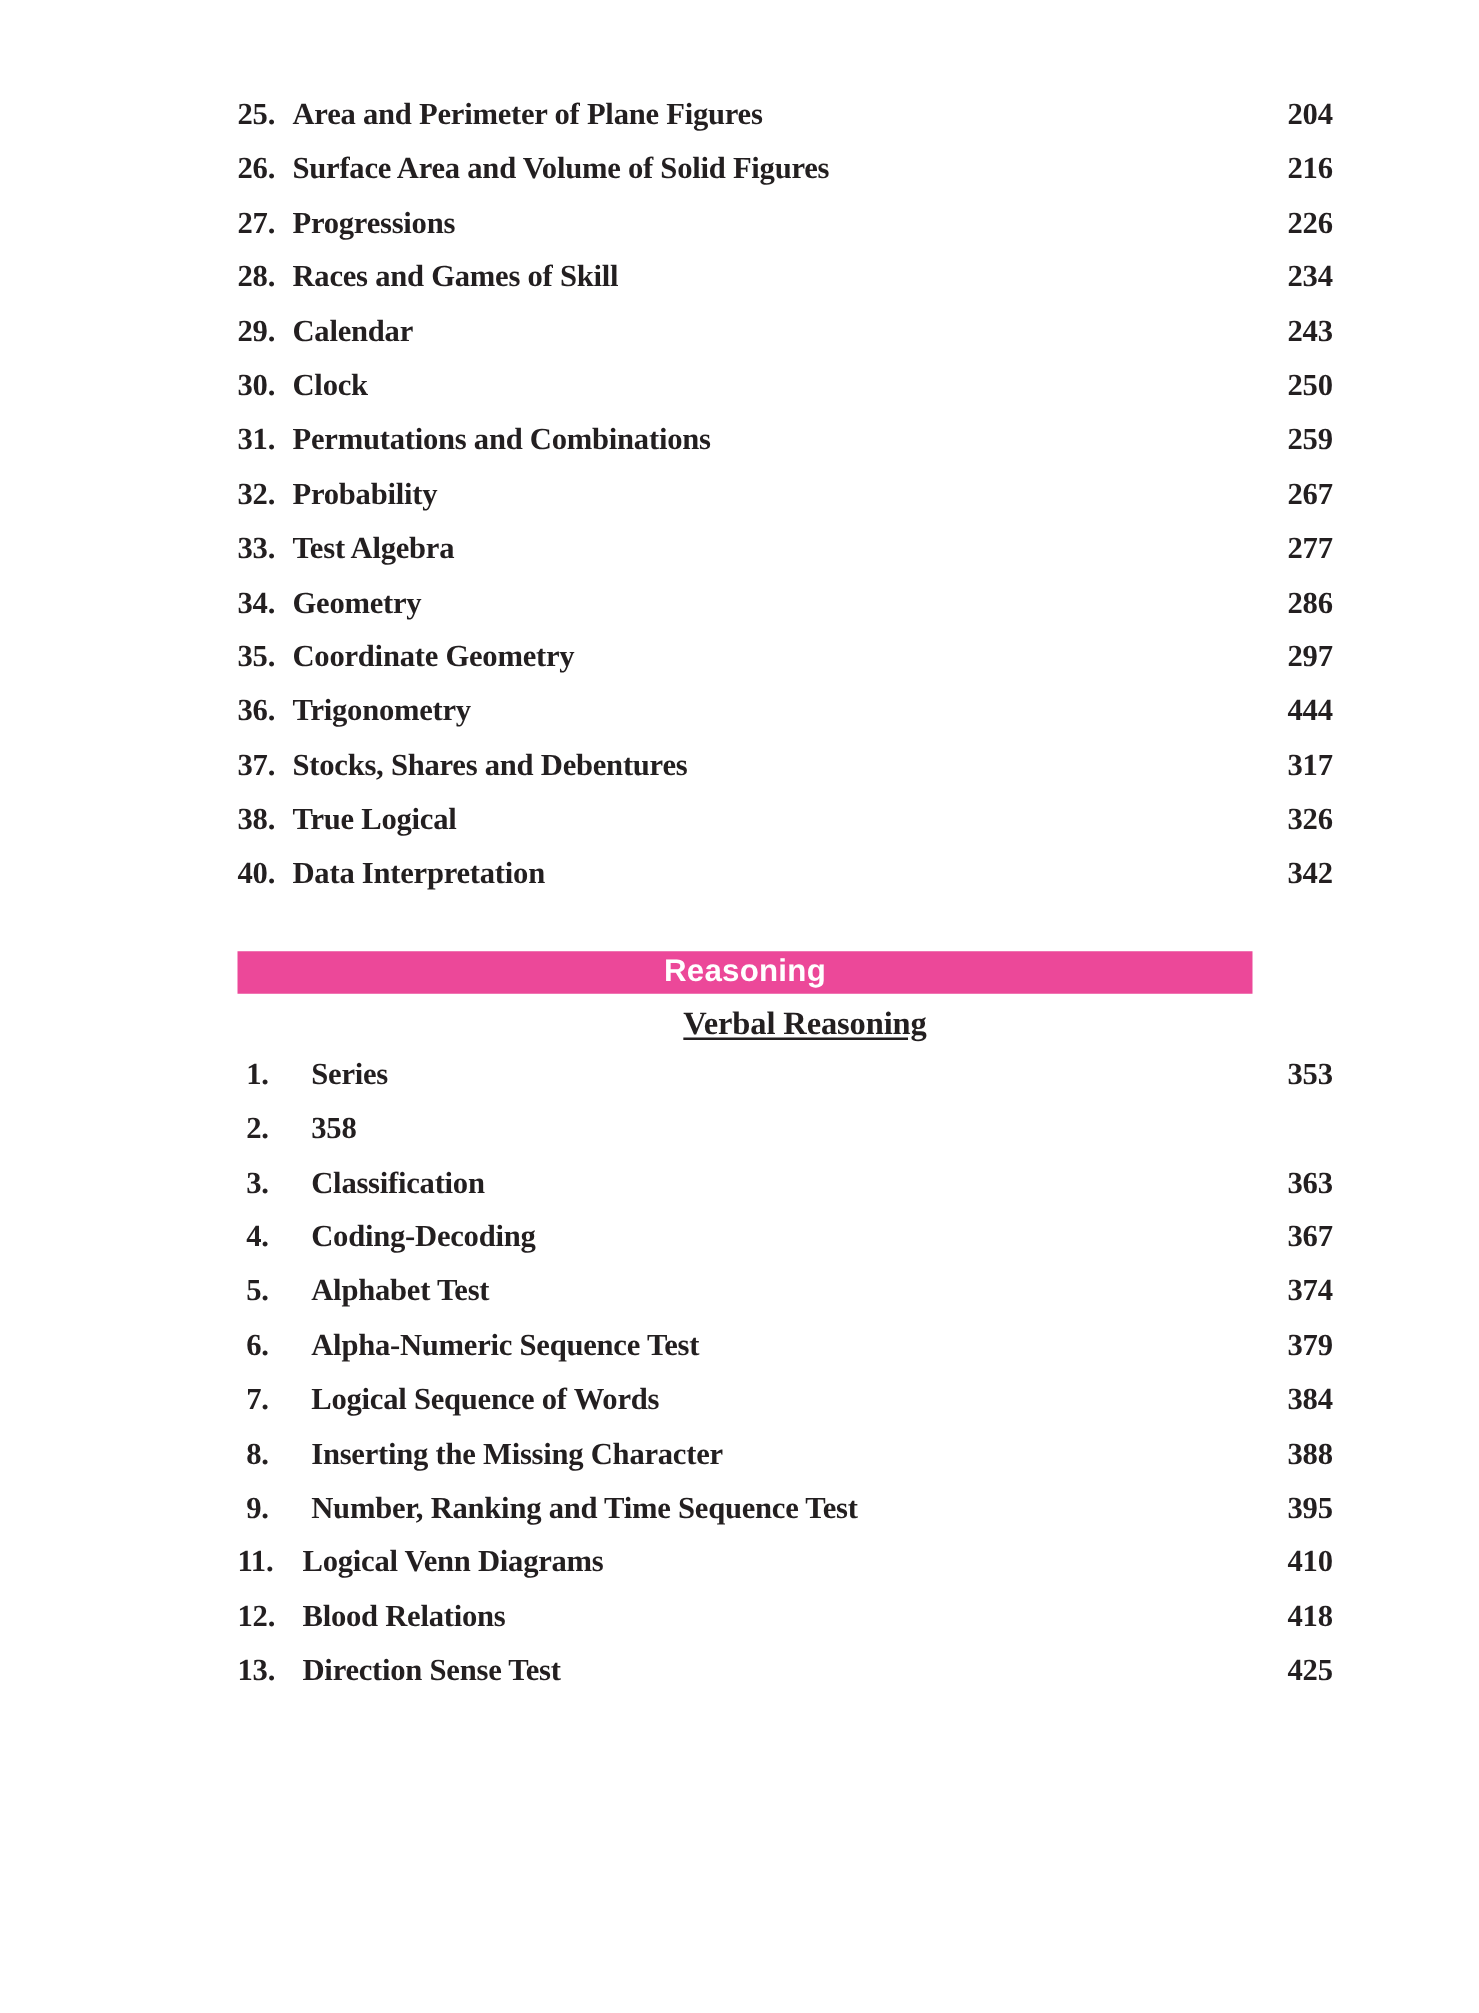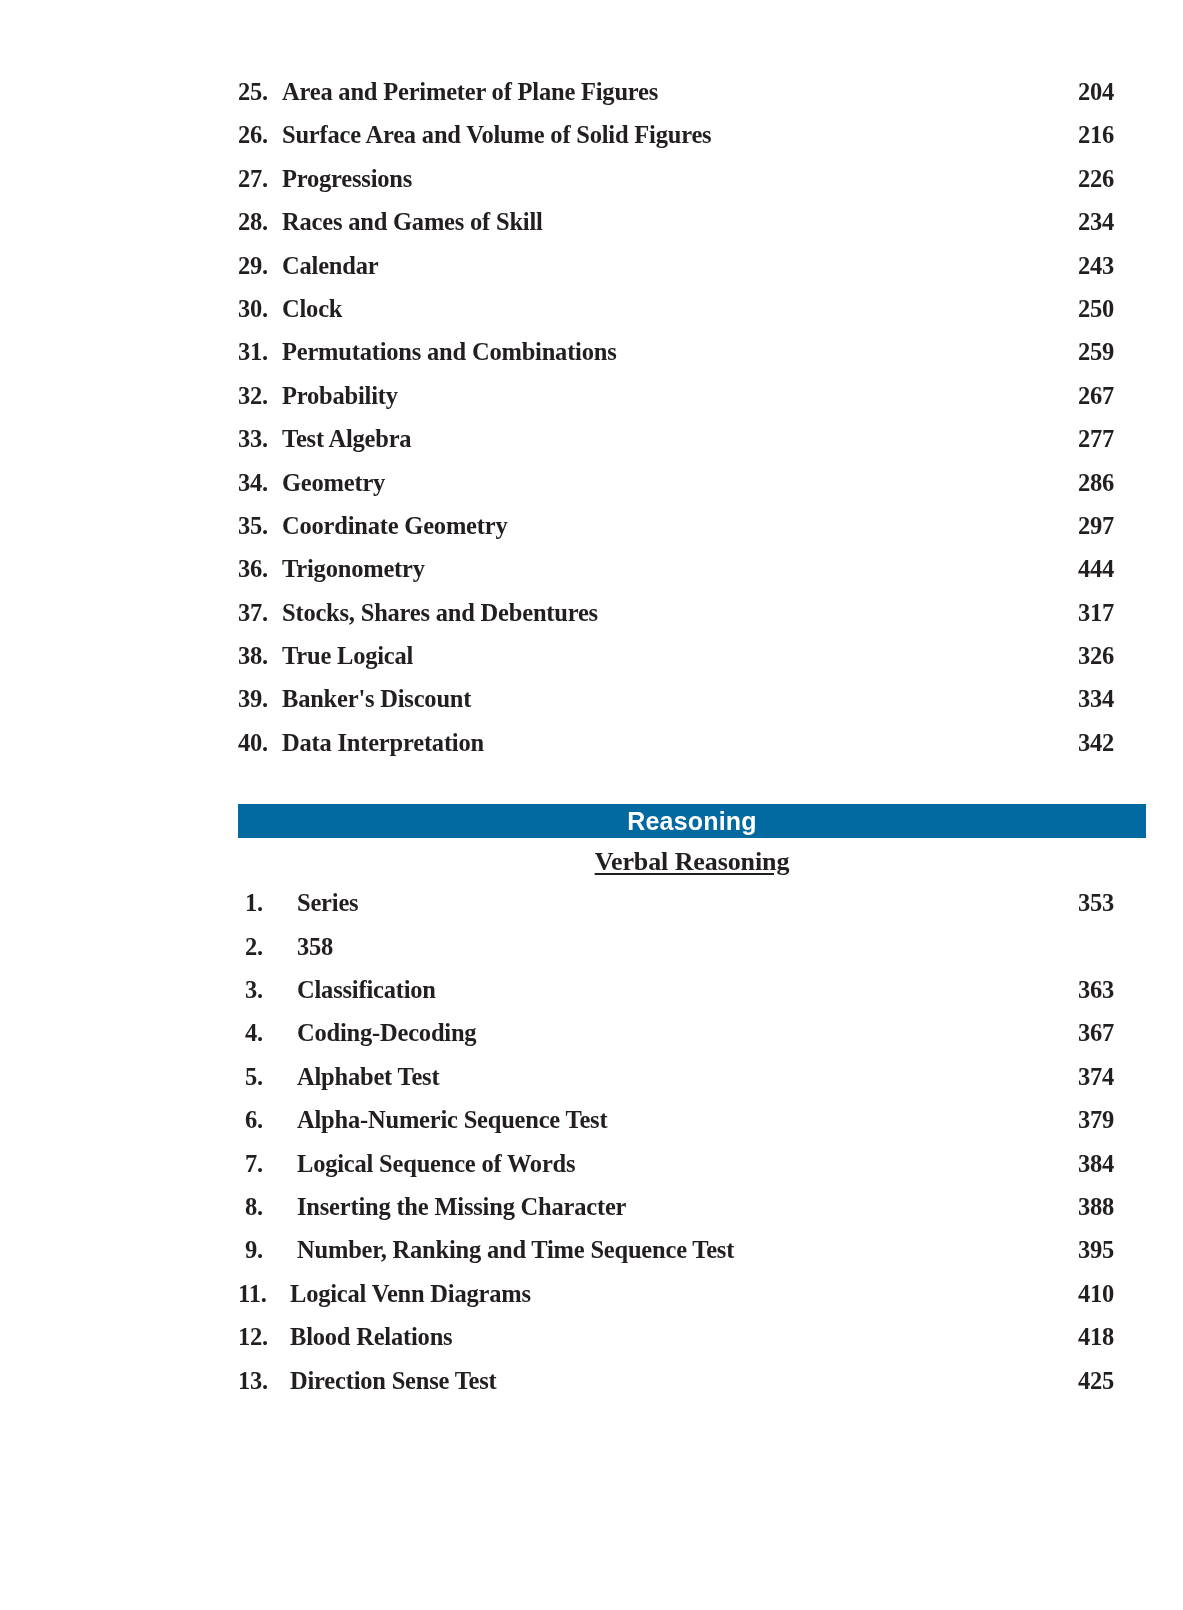--- a/index.html
+++ b/index.html
@@ -24,21 +24,20 @@
     width: 1183px;
     height: 1610px;
     background: #ffffff;
   }
 
   .content {
     position: absolute;
     left: 190px;
     top: 78px;
     width: 910px;
-    margin-left: 48px;
   }
 
   
   .toc-list {
     list-style: none;
     margin: 0;
     padding: 0;
   }
   .toc-row {
     display: flex;
@@ -71,26 +70,26 @@
 
   
   .group-verbal .toc-num {
     width: 52px;
     flex: 0 0 52px;
   }
 
   
   .section-banner {
     margin-top: 32px;
-    background: #0369a1;
+    background: #ec4899;
     height: 34px;
     display: flex;
     align-items: center;
     justify-content: center;
-    width: 908px;
+    width: 812px;
   }
   .section-banner-text {
     color: #ffffff;
     font-family: "Liberation Sans", "DejaVu Sans", sans-serif;
     font-size: 25px;
     font-weight: bold;
     letter-spacing: 0.2px;
     line-height: 1;
   }
 
@@ -180,25 +179,20 @@
           <span class="toc-num">37.</span>
           <span class="toc-title">Stocks, Shares and Debentures</span>
           <span class="toc-page">317</span>
         </li>
         <li class="toc-row">
           <span class="toc-num">38.</span>
           <span class="toc-title">True Logical</span>
           <span class="toc-page">326</span>
         </li>
         <li class="toc-row">
-          <span class="toc-num">39.</span>
-          <span class="toc-title">Banker's Discount</span>
-          <span class="toc-page">334</span>
-        </li>
-        <li class="toc-row">
           <span class="toc-num">40.</span>
           <span class="toc-title">Data Interpretation</span>
           <span class="toc-page">342</span>
         </li>
       </ul>
 
     <div class="section-banner">
       <span class="section-banner-text">Reasoning</span>
     </div>
 

